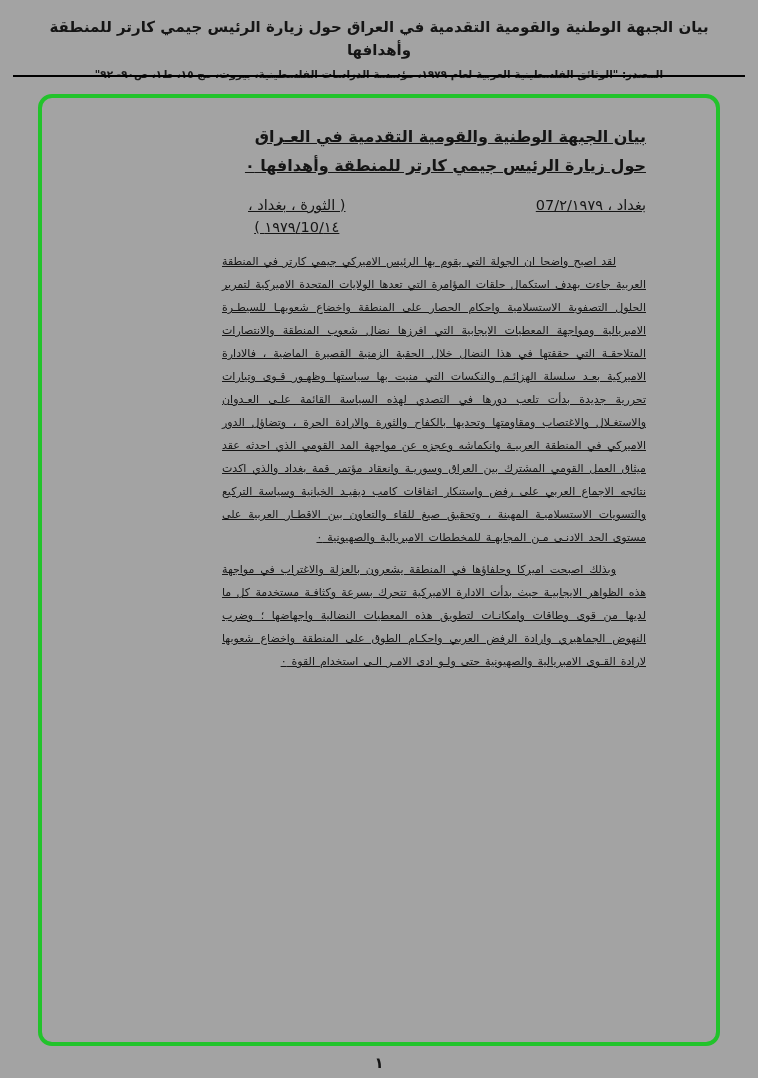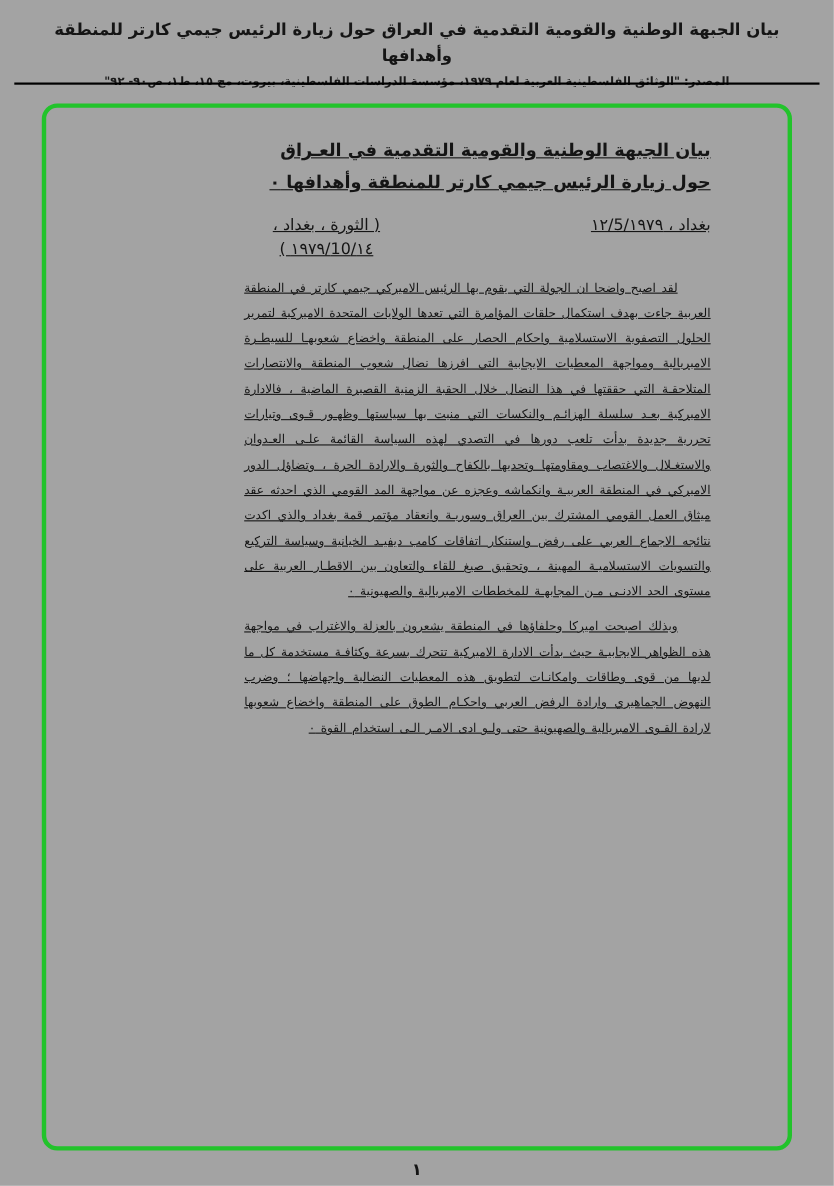--- a/index.html
+++ b/index.html
@@ -123,21 +123,21 @@
   <div class="doc-frame" style="border-color: rgb(34, 195, 43);"></div>
 
   <main class="doc-content">
 
     <div class="doc-title">
       <div>بيان الجبهة الوطنية والقومية التقدمية في العـراق</div>
       <div>حول زيارة الرئيس جيمي كارتر للمنطقة وأهدافها ٠</div>
     </div>
 
     <div class="dateline">
-      <span class="dateline-right">بغداد ، ١٢/5/١٩٧٩</span>
+      <span class="dateline-right">بغداد ، 07/٢/١٩٧٩</span>
       <span class="dateline-left">
         <span>( الثورة ، بغداد ،</span>
         <span>١٤/10/١٩٧٩ )</span>
       </span>
     </div>
 
     <p class="para">لقد اصبح واضحا ان الجولة التي يقوم بها الرئيس الاميركي جيمي كارتر في المنطقة العربية جاءت بهدف استكمال حلقات المؤامرة التي تعدها الولايات المتحدة الاميركية لتمرير الحلول التصفوية الاستسلامية واحكام الحصار على المنطقة واخضاع شعوبهـا للسيطـرة الامبريالية ومواجهة المعطيات الايجابية التي افرزها نضال شعوب المنطقة والانتصارات المتلاحقـة التي حققتها في هذا النضال خلال الحقبة الزمنية القصيرة الماضية ، فالادارة الاميركية بعـد سلسلة الهزائـم والنكسات التي منيت بها سياستها وظهـور قـوى وتيارات تحررية جديدة بدأت تلعب دورها في التصدي لهذه السياسة القائمة علـى العـدوان والاستغـلال والاغتصاب ومقاومتها وتحديها بالكفاح والثورة والارادة الحرة ، وتضاؤل الدور الاميركي في المنطقة العربيـة وانكماشه وعجزه عن مواجهة المد القومي الذي احدثه عقد ميثاق العمل القومي المشترك بين العراق وسوريـة وانعقاد مؤتمر قمة بغداد والذي اكدت نتائجه الاجماع العربي على رفض واستنكار اتفاقات كامب ديفيـد الخيانية وسياسة التركيع والتسويات الاستسلاميـة المهينة ، وتحقيق صيغ للقاء والتعاون بين الاقطـار العربية على مستوى الحد الادنـى مـن المجابهـة للمخططات الامبريالية والصهيونية ٠</p>
 
     <p class="para">وبذلك اصبحت اميركا وحلفاؤها في المنطقة يشعرون بالعزلة والاغتراب في مواجهة هذه الظواهر الايجابيـة حيث بدأت الادارة الاميركية تتحرك بسرعة وكثافـة مستخدمة كل ما لديها من قوى وطاقات وامكانـات لتطويق هذه المعطيات النضالية واجهاضها ؛ وضرب النهوض الجماهيري وارادة الرفض العربي واحكـام الطوق على المنطقة واخضاع شعوبها لارادة القـوى الامبريالية والصهيونية حتى ولـو ادى الامـر الـى استخدام القوة ٠</p>
 

